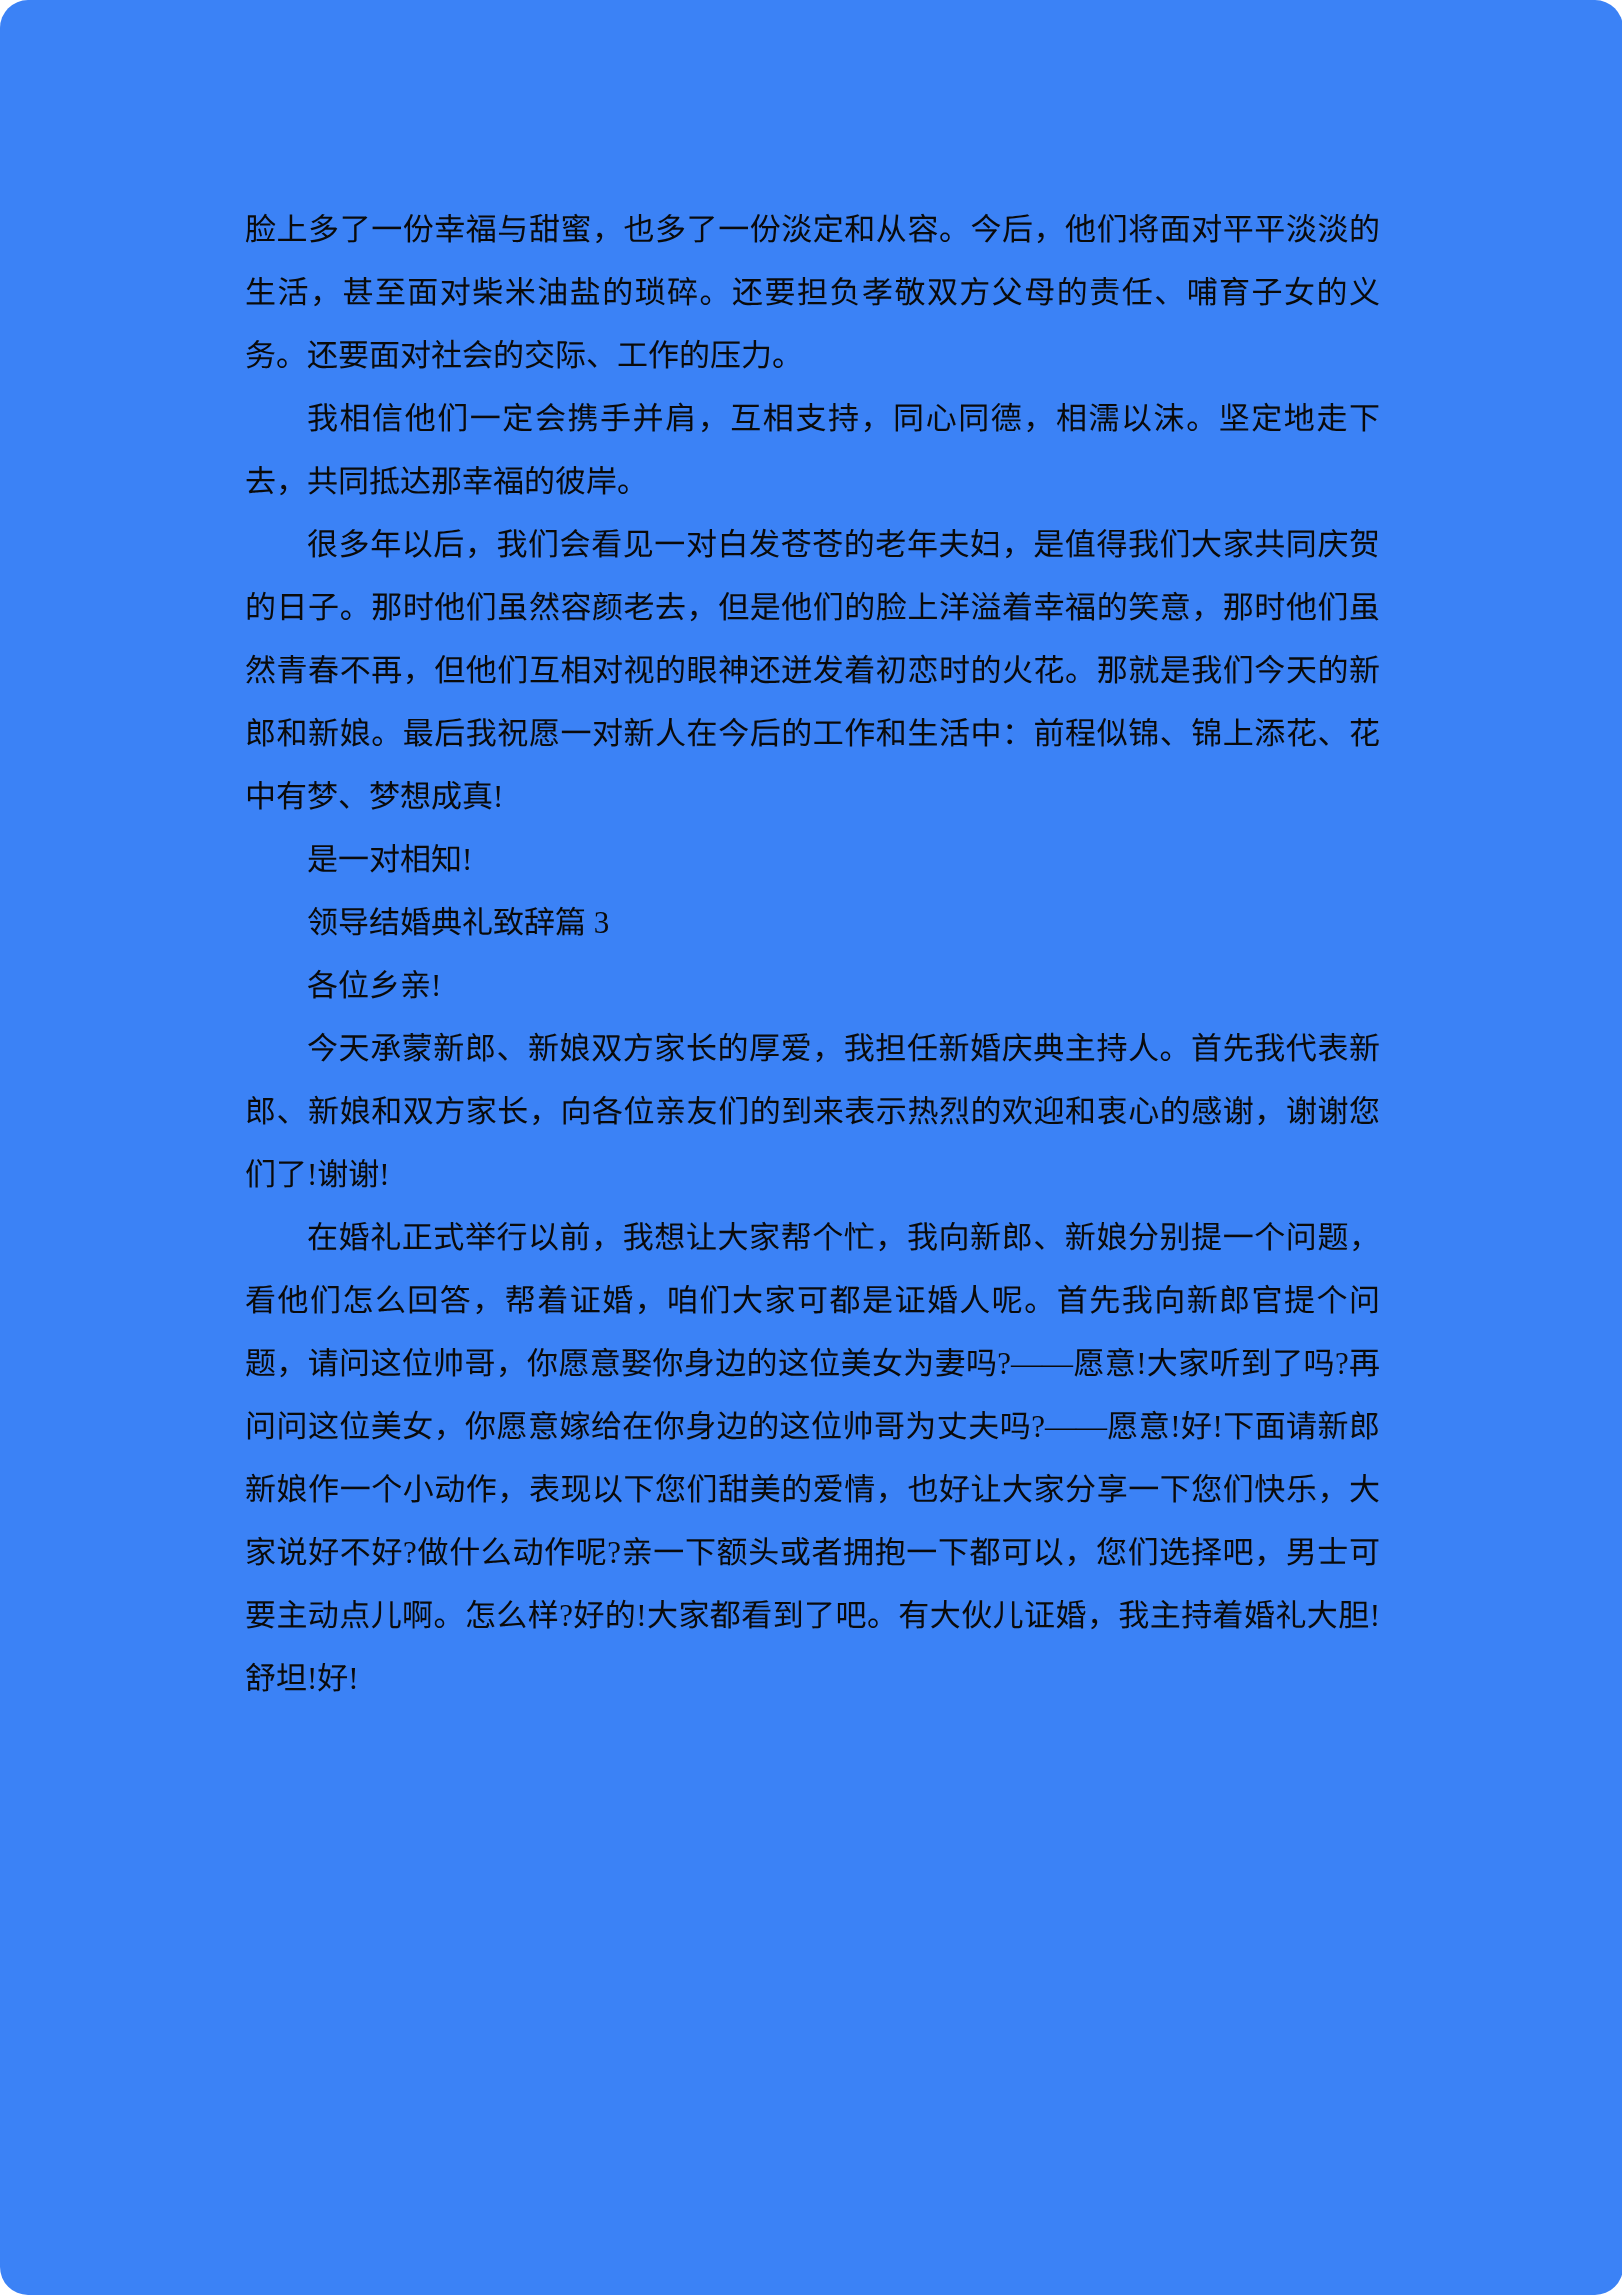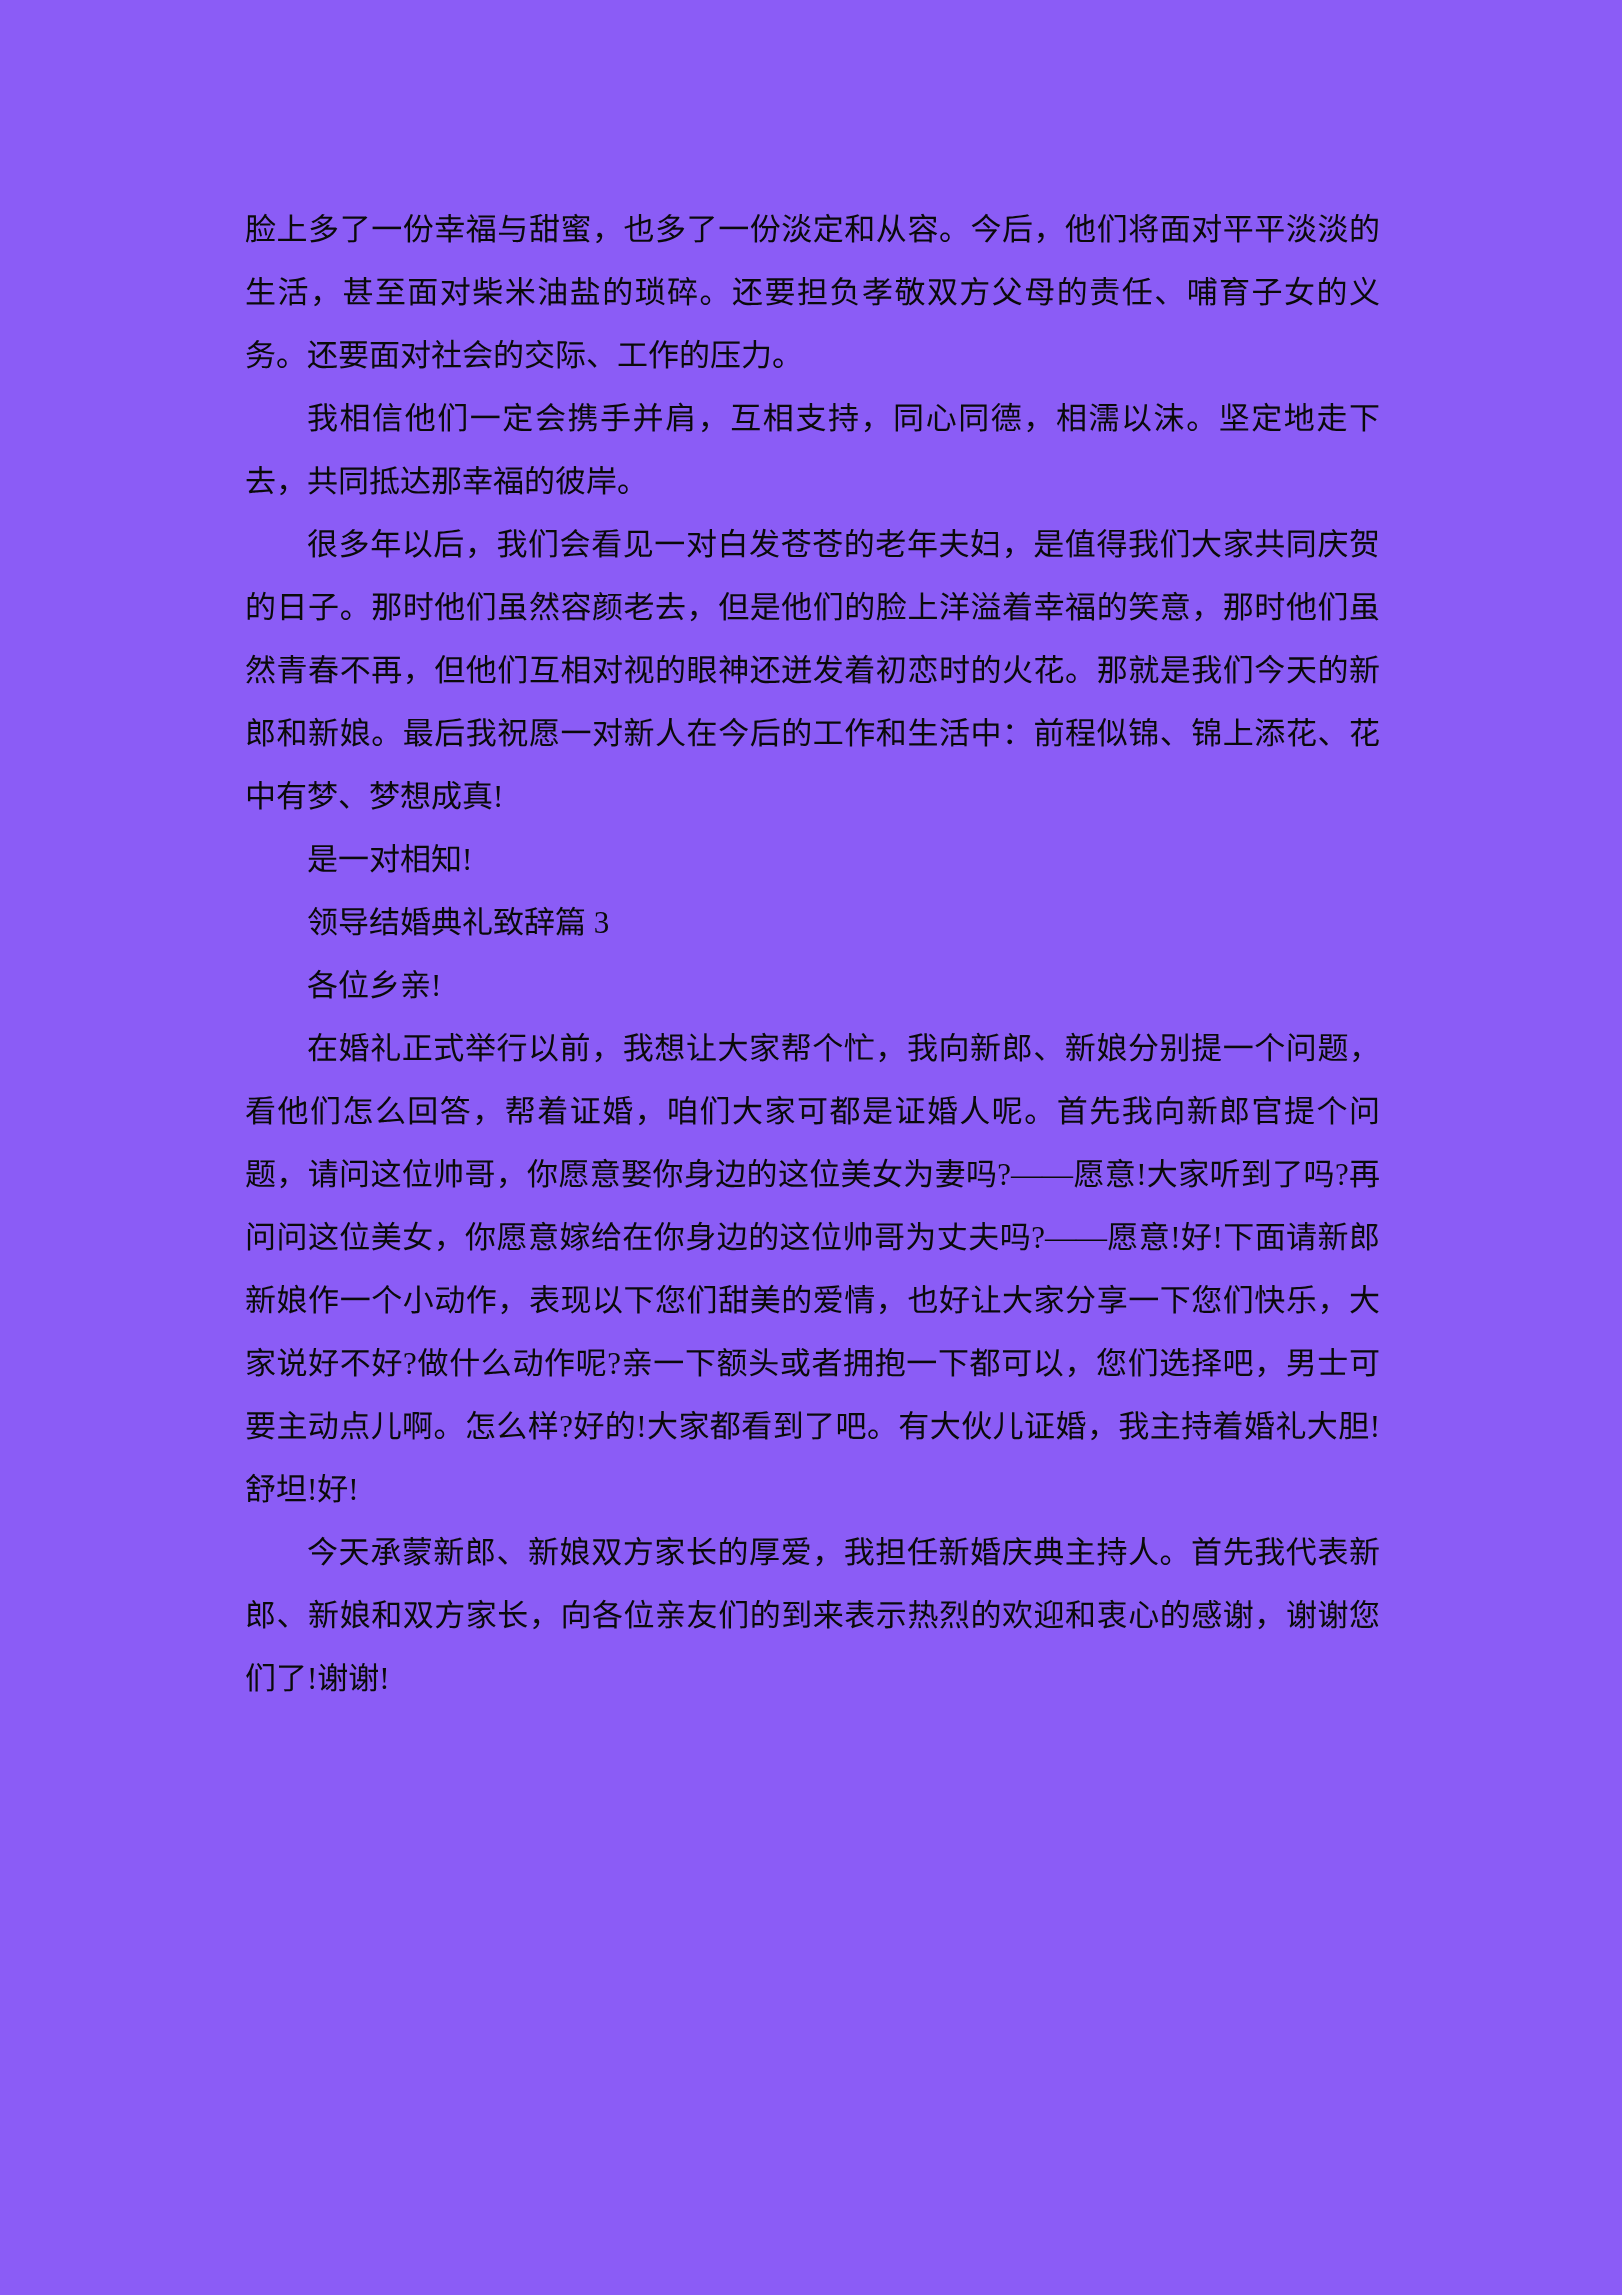--- a/index.html
+++ b/index.html
@@ -29,25 +29,25 @@
     margin: 0;
     padding: 0;
   }
   .doc p.indent {
     text-indent: 2em;
   }
 </style>
 </head>
 <body>
 
-<div class="page" style="background: #8b5cf6;">
+<div class="page" style="background: #3b82f6; border-radius: 28px;">
   <div class="doc" style="color: rgb(10, 10, 10);">
       <p class="">脸上多了一份幸福与甜蜜，也多了一份淡定和从容。今后，他们将面对平平淡淡的生活，甚至面对柴米油盐的琐碎。还要担负孝敬双方父母的责任、哺育子女的义务。还要面对社会的交际、工作的压力。</p>
       <p class="indent">我相信他们一定会携手并肩，互相支持，同心同德，相濡以沫。坚定地走下去，共同抵达那幸福的彼岸。</p>
       <p class="indent">很多年以后，我们会看见一对白发苍苍的老年夫妇，是值得我们大家共同庆贺的日子。那时他们虽然容颜老去，但是他们的脸上洋溢着幸福的笑意，那时他们虽然青春不再，但他们互相对视的眼神还迸发着初恋时的火花。那就是我们今天的新郎和新娘。最后我祝愿一对新人在今后的工作和生活中：前程似锦、锦上添花、花中有梦、梦想成真!</p>
       <p class="indent">是一对相知!</p>
       <p class="indent">领导结婚典礼致辞篇 3</p>
       <p class="indent">各位乡亲!</p>
+      <p class="indent">今天承蒙新郎、新娘双方家长的厚爱，我担任新婚庆典主持人。首先我代表新郎、新娘和双方家长，向各位亲友们的到来表示热烈的欢迎和衷心的感谢，谢谢您们了!谢谢!</p>
       <p class="indent">在婚礼正式举行以前，我想让大家帮个忙，我向新郎、新娘分别提一个问题，看他们怎么回答，帮着证婚，咱们大家可都是证婚人呢。首先我向新郎官提个问题，请问这位帅哥，你愿意娶你身边的这位美女为妻吗?——愿意!大家听到了吗?再问问这位美女，你愿意嫁给在你身边的这位帅哥为丈夫吗?——愿意!好!下面请新郎新娘作一个小动作，表现以下您们甜美的爱情，也好让大家分享一下您们快乐，大家说好不好?做什么动作呢?亲一下额头或者拥抱一下都可以，您们选择吧，男士可要主动点儿啊。怎么样?好的!大家都看到了吧。有大伙儿证婚，我主持着婚礼大胆!舒坦!好!</p>
-      <p class="indent">今天承蒙新郎、新娘双方家长的厚爱，我担任新婚庆典主持人。首先我代表新郎、新娘和双方家长，向各位亲友们的到来表示热烈的欢迎和衷心的感谢，谢谢您们了!谢谢!</p>
     </div>
 </div>
 
 
 </body></html>

